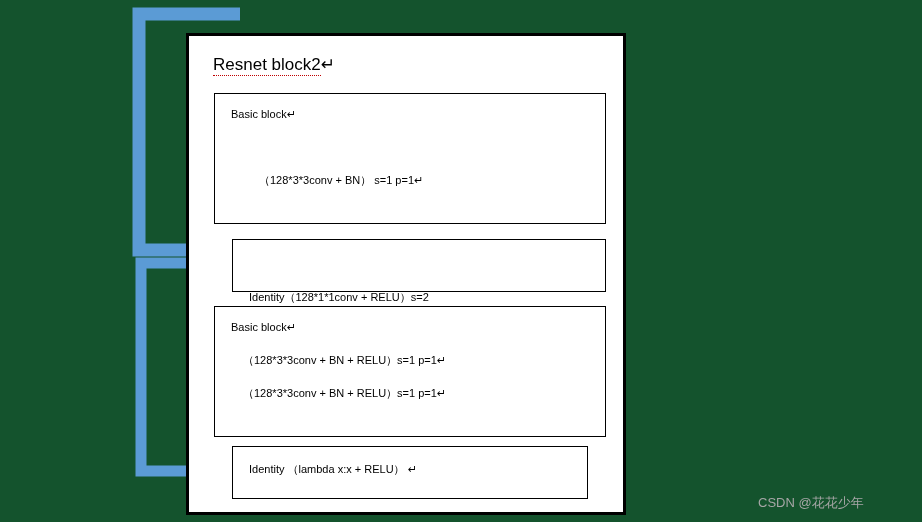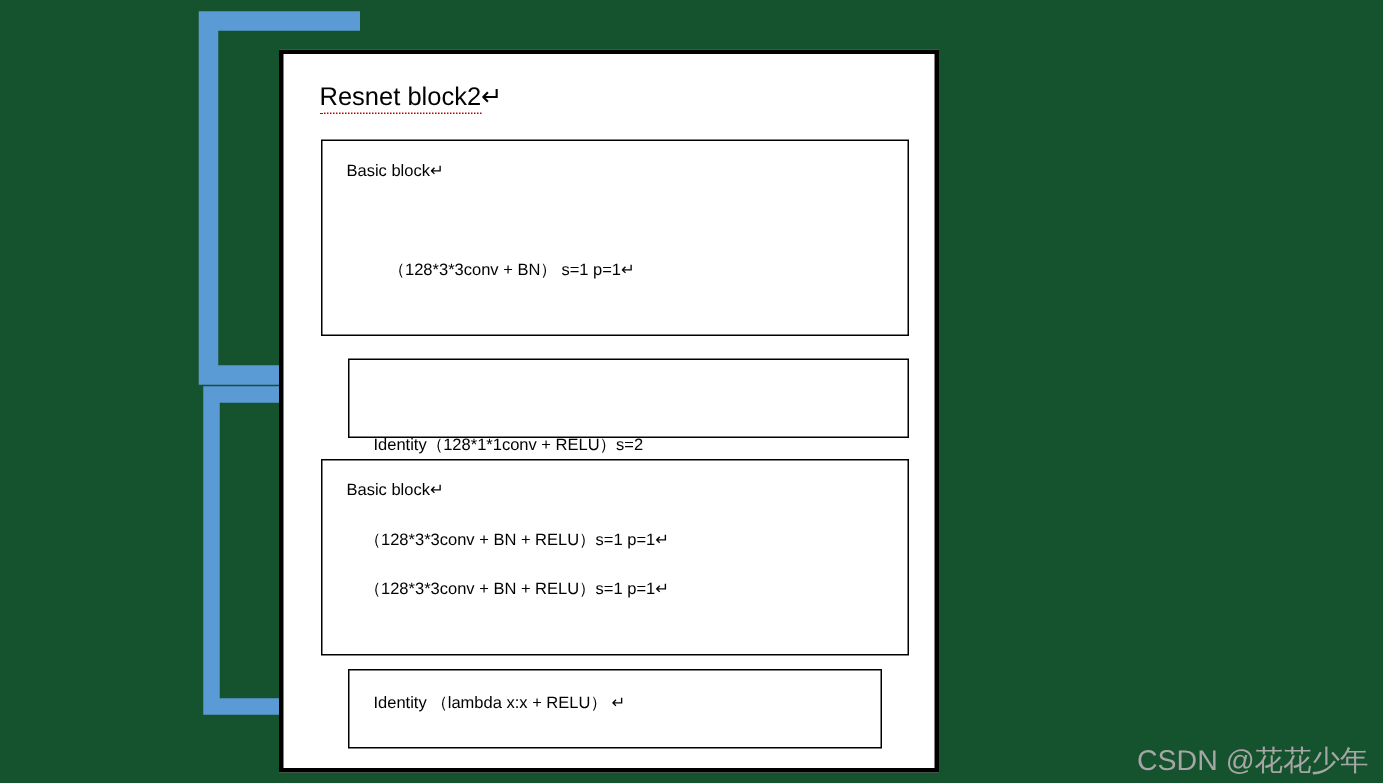--- a/index.html
+++ b/index.html
@@ -99,21 +99,21 @@
     width: 922px;
     height: 522px;
     pointer-events: none;
   }
 
   
   #watermark {
     position: absolute;
     left: 758px;
     top: 494px;
-    font-size: 19px;
+    font-size: 13px;
     color: #a6a6a6;
     white-space: nowrap;
   }
 </style>
 </head>
 <body>
 
 <div id="canvas">
 
   <svg class="arrow-path" viewBox="0 0 922 522">

